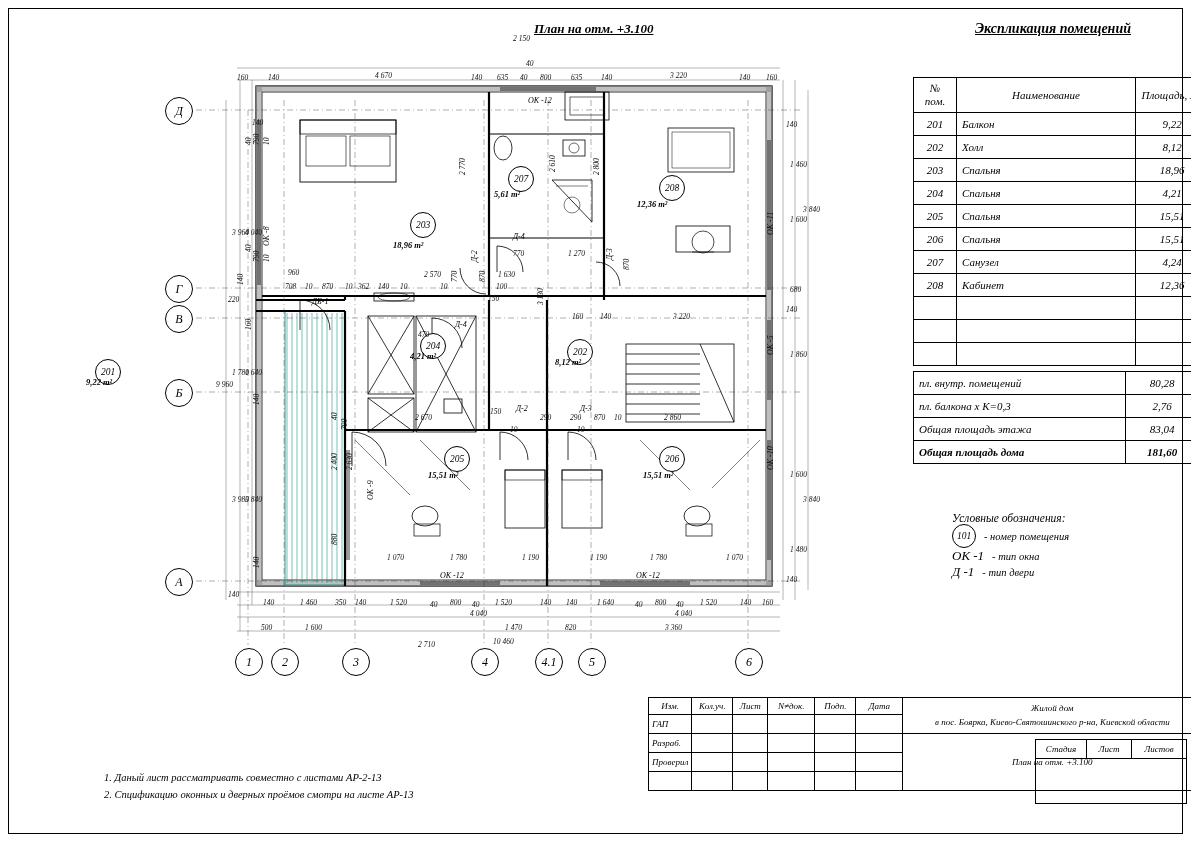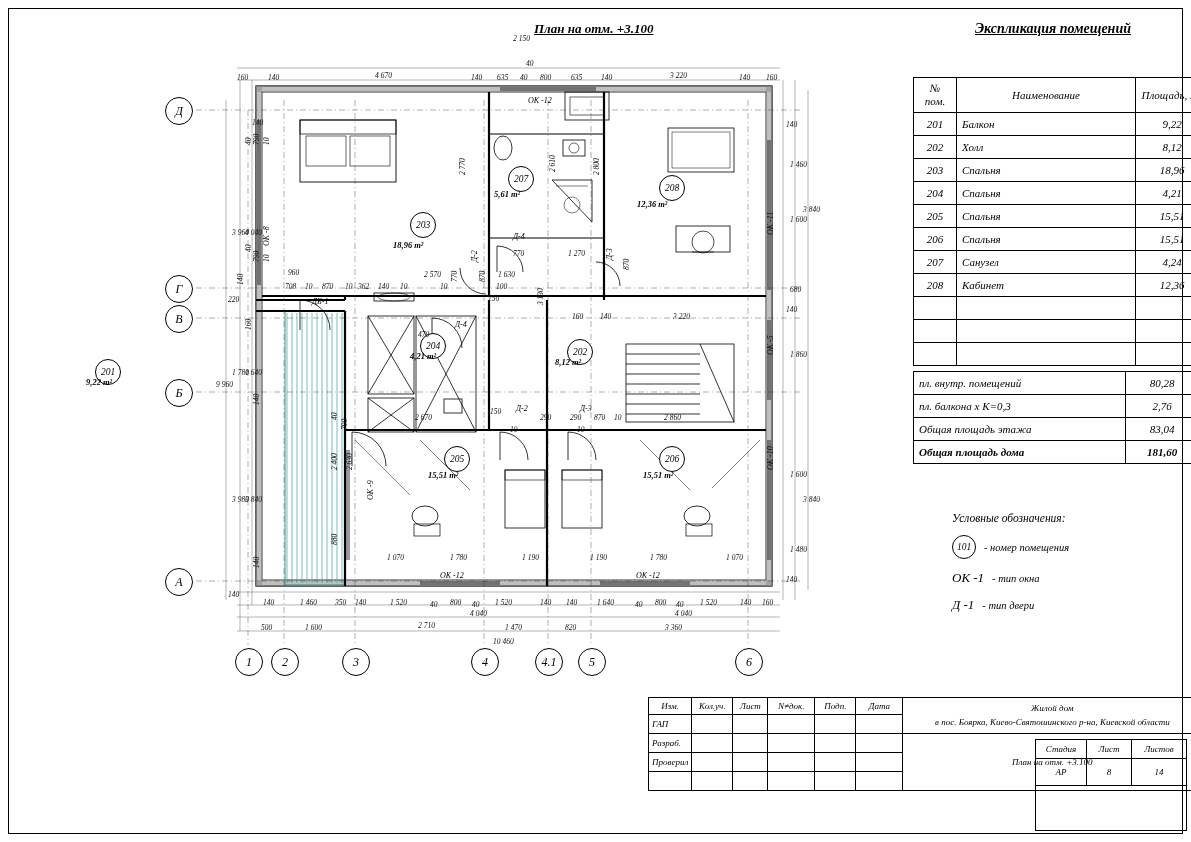--- a/index.html
+++ b/index.html
@@ -16,21 +16,21 @@
   .extab td.nam{width:168px;}
   .extab td.area{width:62px;text-align:center;}
   .extab tr.head td{text-align:center;font-style:italic;height:34px;line-height:1.15;}
   .extab tr.empty td{height:22px;}
   .sumtab{position:absolute;left:913px;top:371px;border-collapse:collapse;font-style:italic;font-size:11px;}
   .sumtab td{border:1px solid #000;height:22px;padding:0 5px;}
   .sumtab td.nam{width:201px;}
   .sumtab td.area{width:62px;text-align:center;}
   
   .legend{position:absolute;left:952px;top:512px;font-style:italic;font-size:11.5px;}
-  .legend .lrow{display:flex;align-items:center;margin-top:11px;}
+  .legend .lrow{display:flex;align-items:center;}
   .lcirc{width:22px;height:22px;border:1px solid #000;border-radius:50%;display:flex;align-items:center;justify-content:center;font-size:9.5px;font-style:italic;}
   .lt{margin-left:8px;font-size:10.5px;}
   .lbig{font-size:13px;font-style:italic;}
   
   .notes{position:absolute;left:104px;top:770px;font-style:italic;font-size:10.5px;line-height:1.6;}
   
   .stamp{position:absolute;left:648px;top:697px;border-collapse:collapse;font-style:italic;font-size:9px;}
   .stamp td{border:1px solid #000;padding:0 3px;}
   
   .plan{position:absolute;left:0;top:0;width:1191px;height:842px;pointer-events:none;}
@@ -287,21 +287,21 @@
       <div class="dimtxt" style="left: 635px; top: 600px;">40</div>
       <div class="dimtxt" style="left: 655px; top: 598px;">800</div>
       <div class="dimtxt" style="left: 676px; top: 600px;">40</div>
       <div class="dimtxt" style="left: 700px; top: 598px;">1 520</div>
       <div class="dimtxt" style="left: 740px; top: 598px;">140</div>
       <div class="dimtxt" style="left: 762px; top: 598px;">160</div>
       <div class="dimtxt" style="left: 470px; top: 609px;">4 040</div>
       <div class="dimtxt" style="left: 675px; top: 609px;">4 040</div>
       <div class="dimtxt" style="left: 261px; top: 623px;">500</div>
       <div class="dimtxt" style="left: 305px; top: 623px;">1 600</div>
-      <div class="dimtxt" style="left: 418px; top: 621px;">2 710</div>
+      <div class="dimtxt" style="left: 418px; top: 640px;">2 710</div>
       <div class="dimtxt" style="left: 505px; top: 623px;">1 470</div>
       <div class="dimtxt" style="left: 565px; top: 623px;">820</div>
       <div class="dimtxt" style="left: 665px; top: 623px;">3 360</div>
       <div class="dimtxt" style="left: 493px; top: 637px;">10 460</div>
       <div class="dimtxt" style="left: 232px; top: 228px;">3 960</div>
       <div class="dimtxt" style="left: 245px; top: 228px;">4 040</div>
       <div class="dimtxt" style="left: 216px; top: 380px;">9 960</div>
       <div class="dimtxt" style="left: 232px; top: 368px;">1 780</div>
       <div class="dimtxt" style="left: 245px; top: 368px;">1 640</div>
       <div class="dimtxt" style="left: 232px; top: 495px;">3 980</div>
@@ -488,20 +488,22 @@
       <span class="lbig">ОК -1</span>
       <span class="lt">- тип окна</span>
     </div>
     <div class="lrow">
       <span class="lbig">Д -1</span>
       <span class="lt">- тип двери</span>
     </div>
   </div>
 
   <div class="notes">
+    <div>1. Даный лист рассматривать совместно с листами АР-2-13</div>
+    <div>2. Спцификацию оконных и дверных проёмов смотри на листе АР-13</div>
   </div>
 
   <table class="stamp">
     <tbody>
       <tr>
         <td style="width:26px;height:16px;text-align:center;">Изм.</td>
         <td style="width:34px;text-align:center;">Кол.уч.</td>
         <td style="width:28px;text-align:center;">Лист</td>
         <td style="width:40px;text-align:center;">N≠док.</td>
         <td style="width:34px;text-align:center;">Подп.</td>
@@ -547,22 +549,17 @@
     </tbody>
   </table>
   <table class="stamp" style="left:1035px;top:739px;">
     <tbody>
       <tr>
         <td style="width:44px;height:18px;text-align:center;">Стадия</td>
         <td style="width:38px;text-align:center;">Лист</td>
         <td style="width:48px;text-align:center;">Листов</td>
       </tr>
       <tr>
-        <td style="height:26px;text-align:center;">АР</td>
-        <td style="text-align:center;">8</td>
-        <td style="text-align:center;">14</td>
-      </tr>
-      <tr>
         <td style="height:44px;" colspan="3"></td>
       </tr>
     </tbody>
   </table>
 </div>
 
 </body></html>

